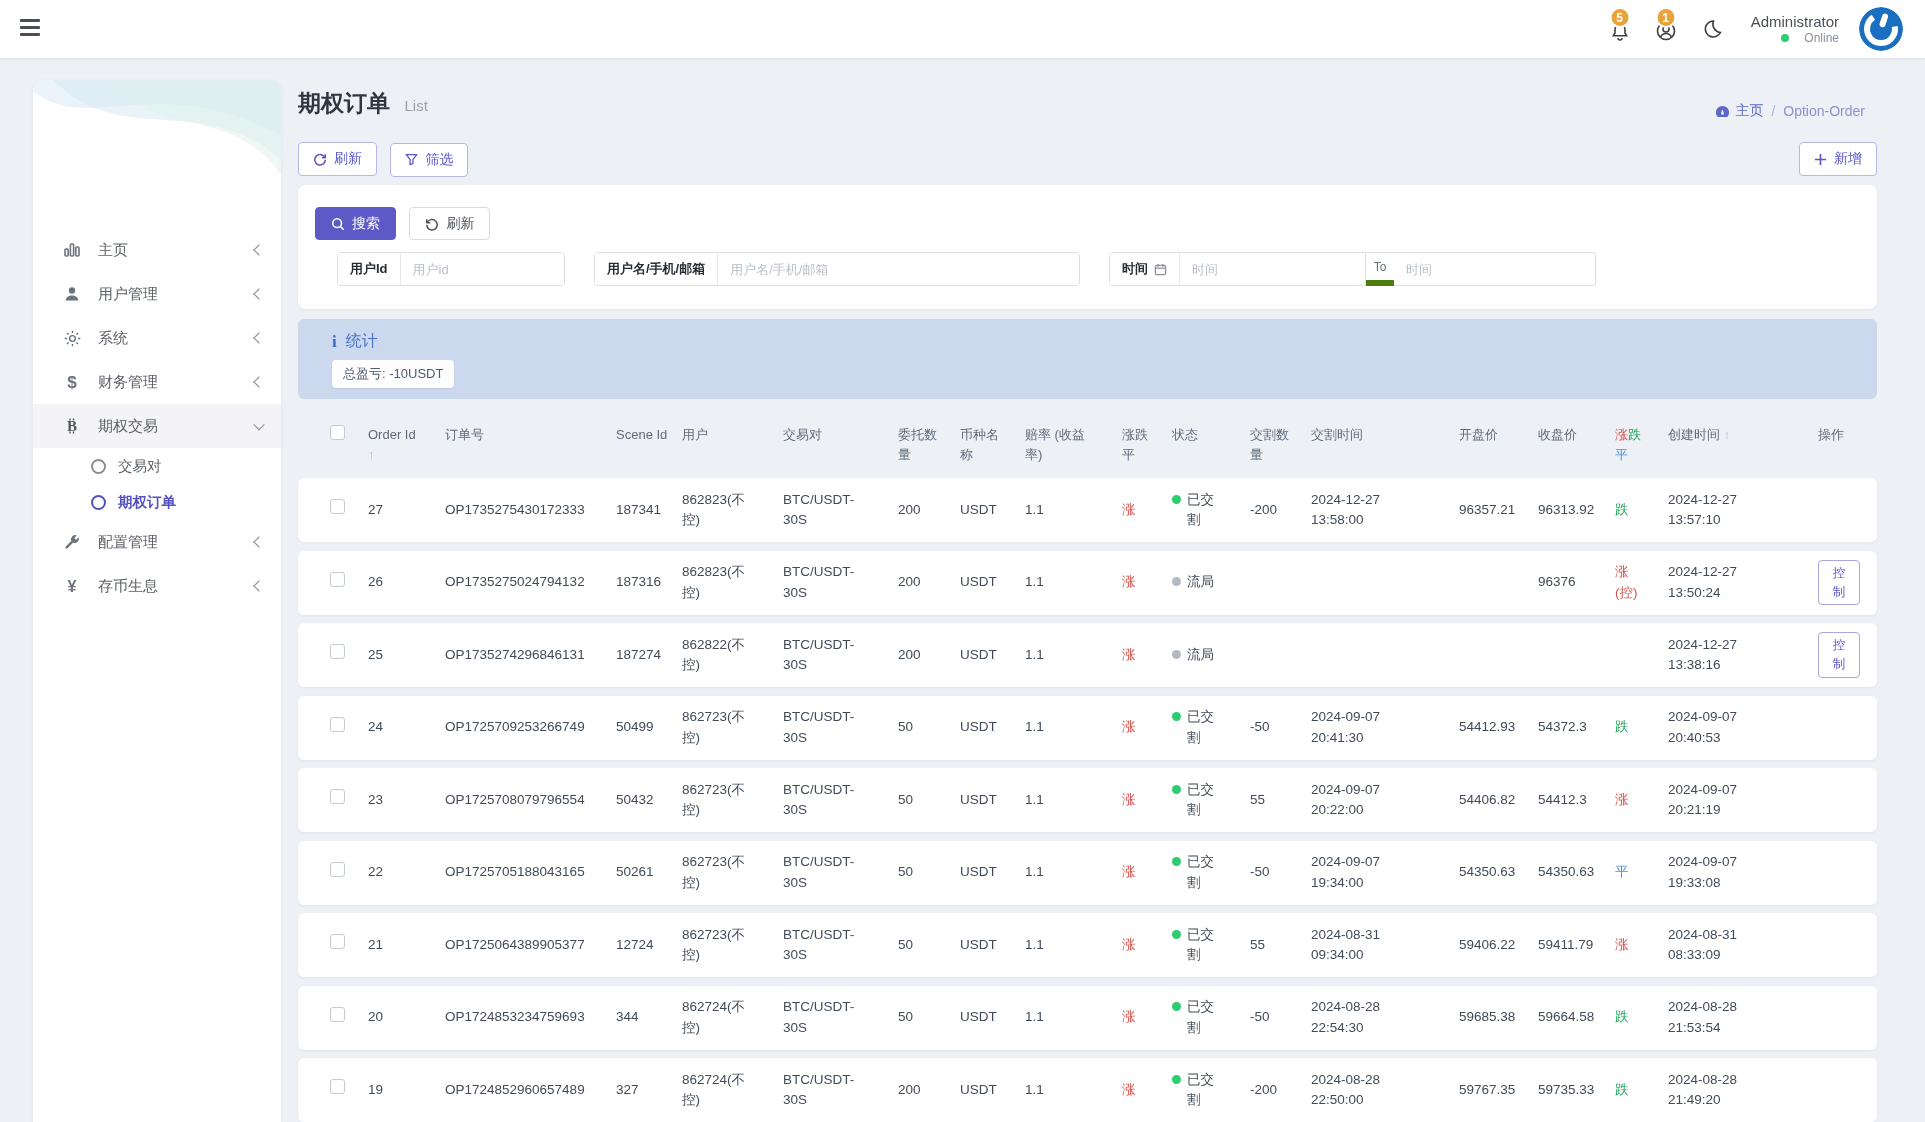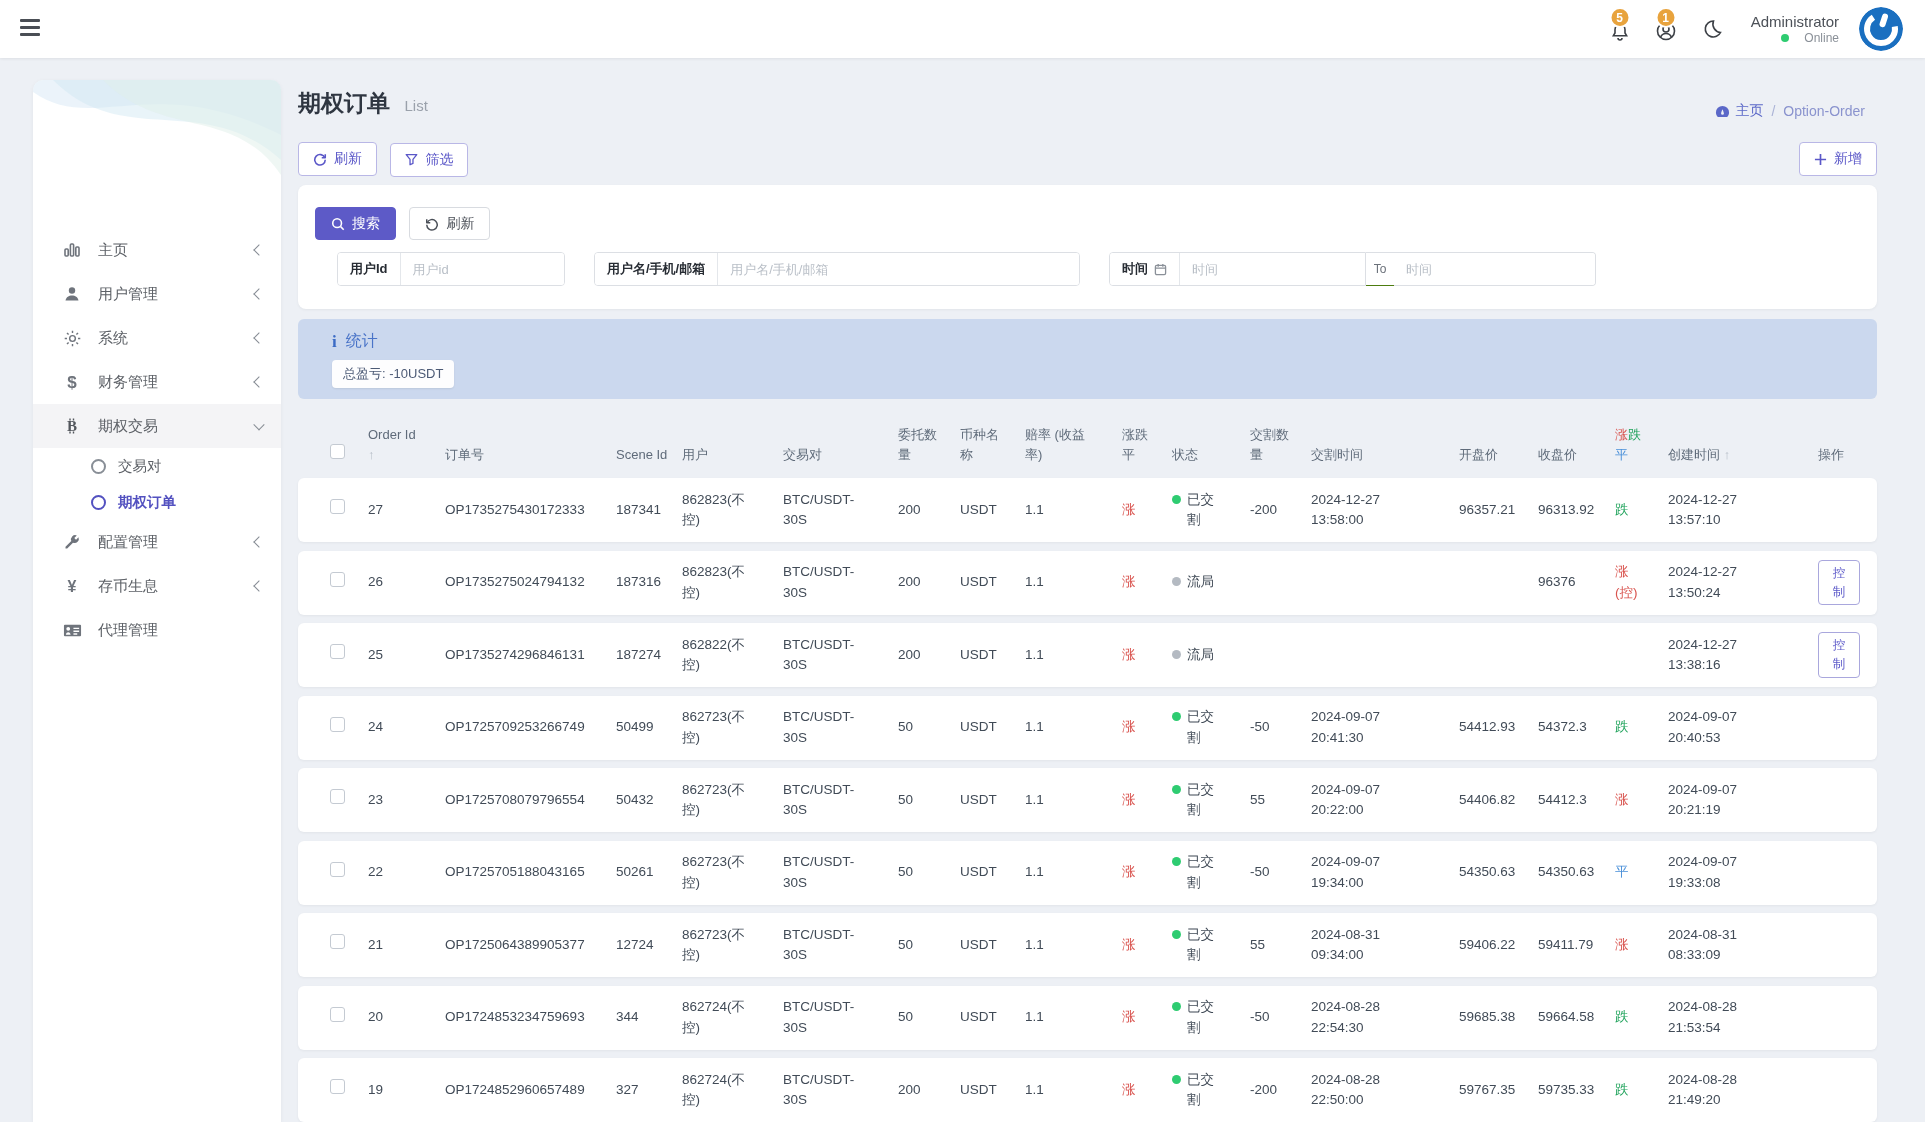--- a/index.html
+++ b/index.html
@@ -66,33 +66,33 @@
     color:#fff; font-size:14px; display:inline-flex; align-items:center; gap:7px; cursor:pointer; }
   .btn-reset { height:33px; padding:0 15px; background:#fff; border:1px solid #d8dbe0; border-radius:4px;
     color:#4a4f57; font-size:14px; display:inline-flex; align-items:center; gap:7px; cursor:pointer; margin-left:9px; }
   .filters { position:absolute; left:39px; top:67px; display:flex; }
   .fgroup { display:flex; height:34px; border:1px solid #dcdfe4; border-radius:4px; background:#fff; overflow:hidden; }
   .flabel { display:flex; align-items:center; gap:6px; padding:0 12px; font-size:13px; font-weight:bold;
     color:#272c33; border-right:1px solid #e4e7eb; white-space:nowrap; background:#fff; }
   .finput { border:0; outline:0; font-size:13px; color:#3c434c; padding:0 12px; flex:1; min-width:0; }
   .finput::placeholder { color:#b9bfc7; }
   .to-cell { width:28px; display:flex; align-items:center; justify-content:center; font-size:12px; color:#6b717a;
-    border-top:1px solid #dcdfe4; border-bottom:1px solid #4d7c0f; background:#fff; }
+    border-top:1px solid #dcdfe4; border-bottom:6px solid #4d7c0f; background:#fff; }
   .date-right { border-radius:0 4px 4px 0; border-left:0; }
   .date-left { border-radius:4px 0 0 4px; }
 
   .stats-card { margin-top:10px; height:80px; background:#cbd8ee; border-radius:6px; padding:12px 0 0 34px;
     box-shadow:none; }
   .stats-title { font-size:16px; color:#4a74c8; display:flex; align-items:center; gap:9px; font-weight:500; }
   .info-i { font-weight:bold; font-family:"Liberation Serif","DejaVu Serif",serif; font-size:17px; color:#3b6bc5; }
   .stats-badge { display:inline-block; margin-top:8px; background:#fdfdfe; border-radius:4px; padding:5px 11px;
     font-size:13px; color:#4c5a75; box-shadow:0 1px 2px rgba(0,0,0,.08); }
 
   
-  .thead { display:flex; align-items:flex-end; padding:26px 0 14px 0; font-size:13px; color:#5f6b7a; }
+  .thead { display:flex; align-items:flex-start; padding:26px 0 14px 0; font-size:13px; color:#5f6b7a; }
   .th { flex:none; line-height:1.5; }
   .rows {}
   .row-card { display:flex; align-items:center; height:64px; background:#fff; border-radius:6px;
     box-shadow:0 1px 3px rgba(0,0,0,.05); margin-bottom:8.5px; }
   .td { flex:none; font-size:13.5px; color:#414b57; line-height:1.5; word-break:break-word; }
   .cb { width:15px; height:15px; border:1.5px solid #c4cad2; border-radius:3px; background:#fff;
     display:inline-block; cursor:pointer; }
   .sort-arrow { color:#b6bdc7; font-size:13px; }
   .c-up { color:#d9544f; } .c-down { color:#1ea25a; } .c-flat { color:#4a90d9; }
   .narrow { display:inline-block; max-width:30px; }
@@ -230,28 +230,20 @@
       </div>
       <div class="m-item">
         <span class="m-ico">
           <svg width="18" height="18" viewBox="0 0 18 18">
             <text x="9" y="14.5" text-anchor="middle" font-size="16" font-weight="bold" fill="#6f747c" font-family="Liberation Sans, sans-serif">¥</text>
           </svg>
         </span>
         <span>存币生息</span>
         <span class="chev left"></span>
       </div>
-      <div class="m-item">
-        <span class="m-ico">
-          <svg width="19" height="19" viewBox="0 0 20 20" fill="#6f747c">
-            <path d="M2 4h16a1 1 0 0 1 1 1v10a1 1 0 0 1-1 1H2a1 1 0 0 1-1-1V5a1 1 0 0 1 1-1zm3.5 6.2a2 2 0 1 0 0-4 2 2 0 0 0 0 4zM3 14.5c.4-1.8 1.4-2.6 2.5-2.6s2.1.8 2.5 2.6zM11 7h6v1.5h-6zM11 10h6v1.5h-6zM11 13h4v1.5h-4z" fill-rule="evenodd"></path>
-          </svg>
-        </span>
-        <span>代理管理</span>
-      </div>
     </div>
 </div>
 
 <div class="main">
 
   <div class="page-head">
     <span class="page-title">期权订单</span>
     <span class="page-sub">List</span>
     <div class="breadcrumb">
       <span class="bc-home">

